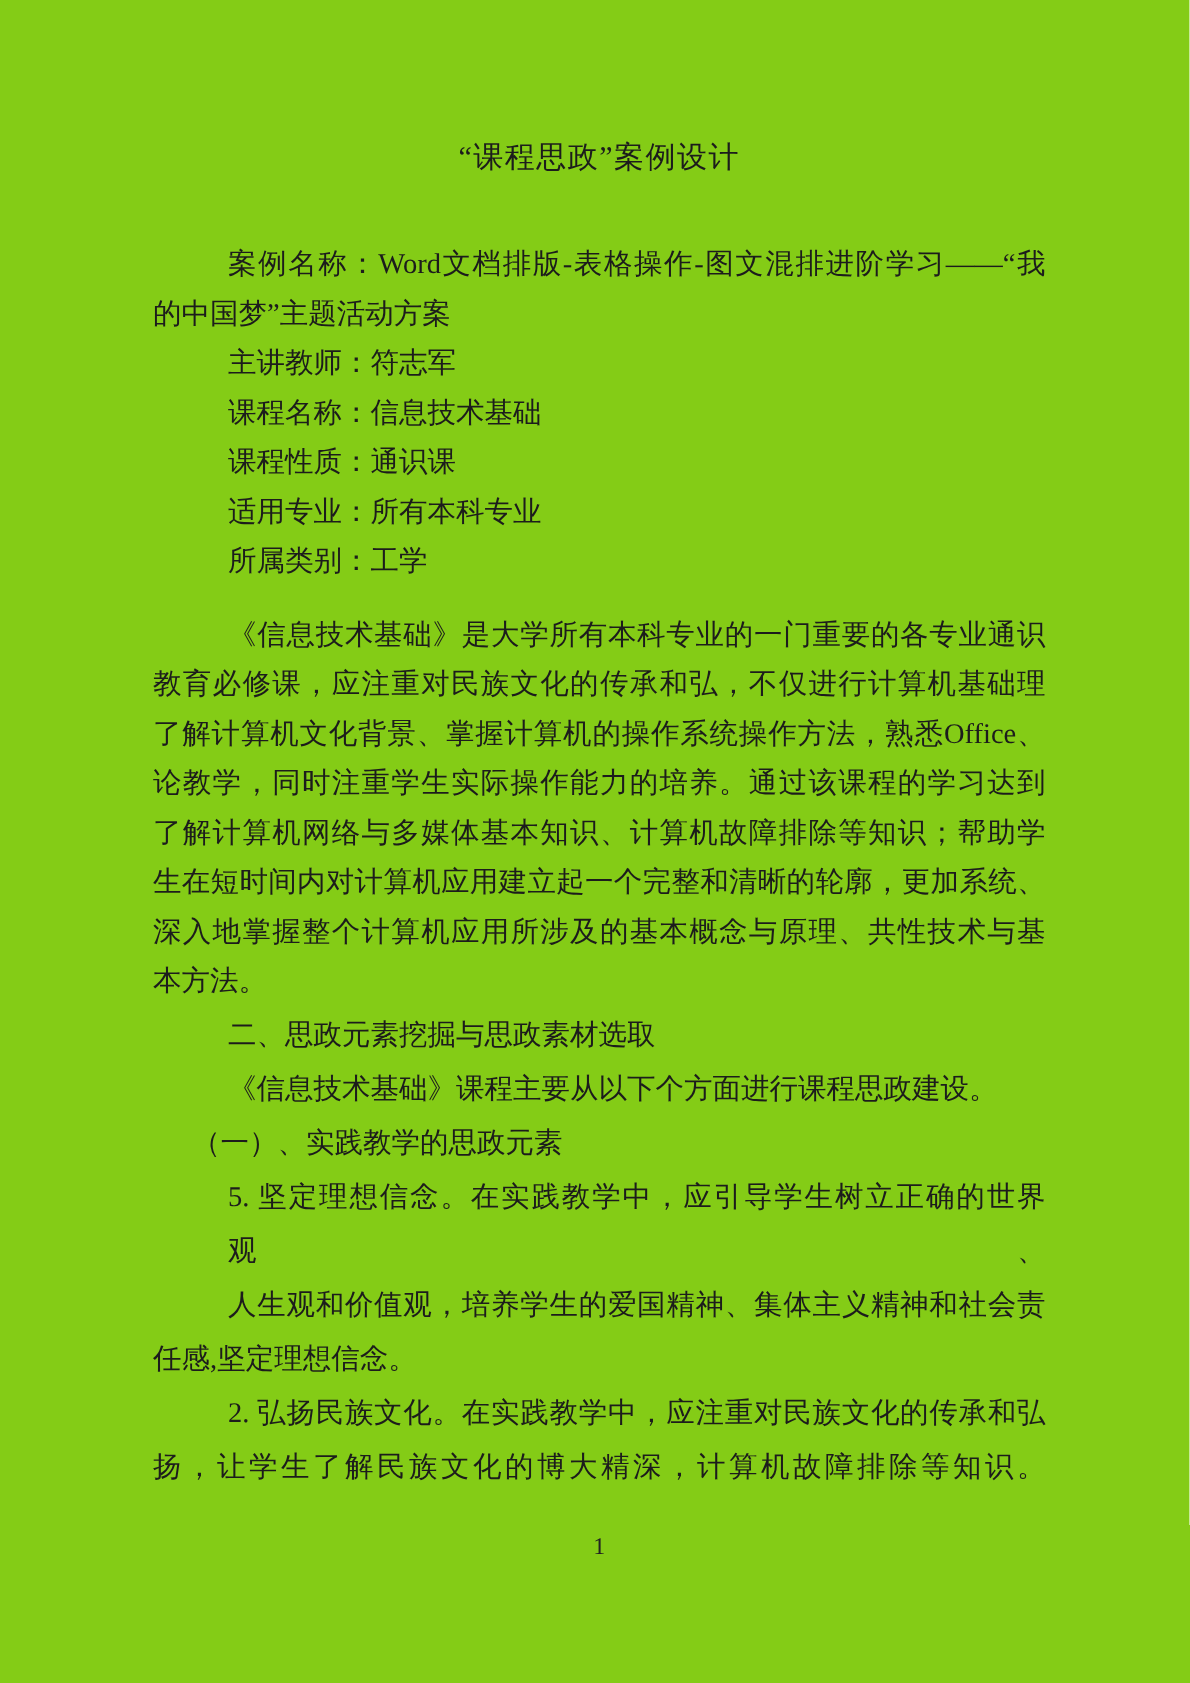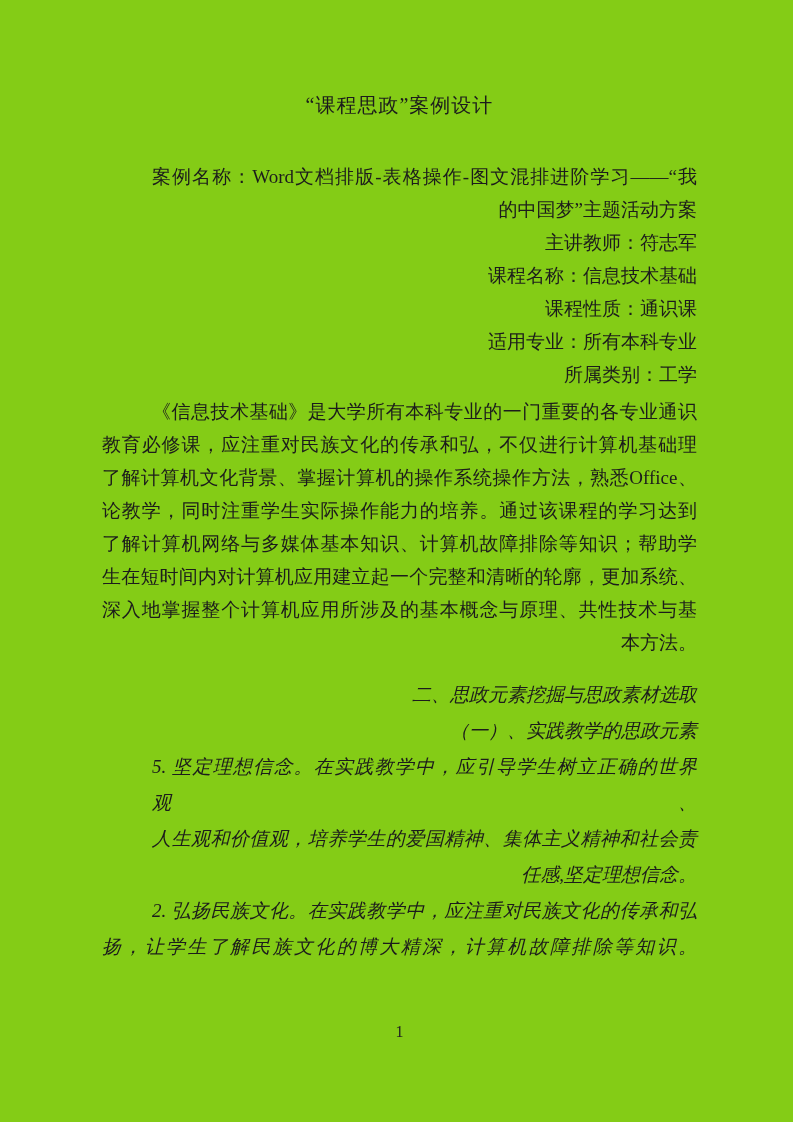--- a/index.html
+++ b/index.html
@@ -20,32 +20,32 @@
   .content {
     position: absolute;
     left: 102px;
     top: 88px;
     width: 595px;
     font-size: 19px;
   }
   .ln {
     line-height: 33px;
     min-height: 33px;
-    text-align: right;
+    text-align: left;
   }
   .title-line {
     line-height: 34px;
     min-height: 34px;
     text-align: center;
     font-size: 20px;
     letter-spacing: 1px;
   }
   .block-a { margin-top: 38px; }
-  .block-b { margin-top: 4px; }
-  .block-c { margin-top: 18px; font-style: italic; }
+  .block-b { margin-top: 16px; }
+  .block-c { margin-top: 2px; }
   .block-c .ln {
     line-height: 36px;
     min-height: 36px;
   }
   .ind2 { padding-left: 50px; }
   .ind1 { padding-left: 26px; }
   .just {
     text-align: justify;
     text-align-last: justify;
   }
@@ -84,20 +84,21 @@
       <div class="ln just">了解计算机文化背景、掌握计算机的操作系统操作方法，熟悉Office、</div>
       <div class="ln just">论教学，同时注重学生实际操作能力的培养。通过该课程的学习达到</div>
       <div class="ln just">了解计算机网络与多媒体基本知识、计算机故障排除等知识；帮助学</div>
       <div class="ln just">生在短时间内对计算机应用建立起一个完整和清晰的轮廓，更加系统、</div>
       <div class="ln just">深入地掌握整个计算机应用所涉及的基本概念与原理、共性技术与基</div>
       <div class="ln">本方法。</div>
     </div>
 
     <div class="block-c">
       <div class="ln ind2">二、思政元素挖掘与思政素材选取</div>
+      <div class="ln ind2">《信息技术基础》课程主要从以下个方面进行课程思政建设。</div>
       <div class="ln ind1">（一）、实践教学的思政元素</div>
       <div class="ln ind2 just">5. 坚定理想信念。在实践教学中，应引导学生树立正确的世界观、</div>
       <div class="ln ind2 just">人生观和价值观，培养学生的爱国精神、集体主义精神和社会责</div>
       <div class="ln">任感,坚定理想信念。</div>
       <div class="ln ind2 just">2. 弘扬民族文化。在实践教学中，应注重对民族文化的传承和弘</div>
       <div class="ln just">扬，让学生了解民族文化的博大精深，计算机故障排除等知识。</div>
     </div>
 
   </div>
 

